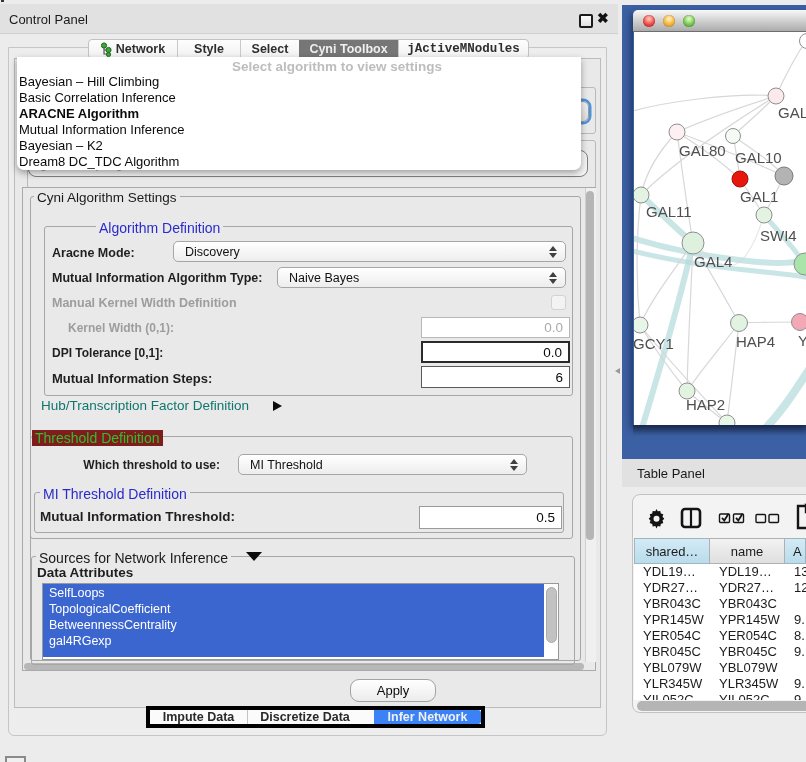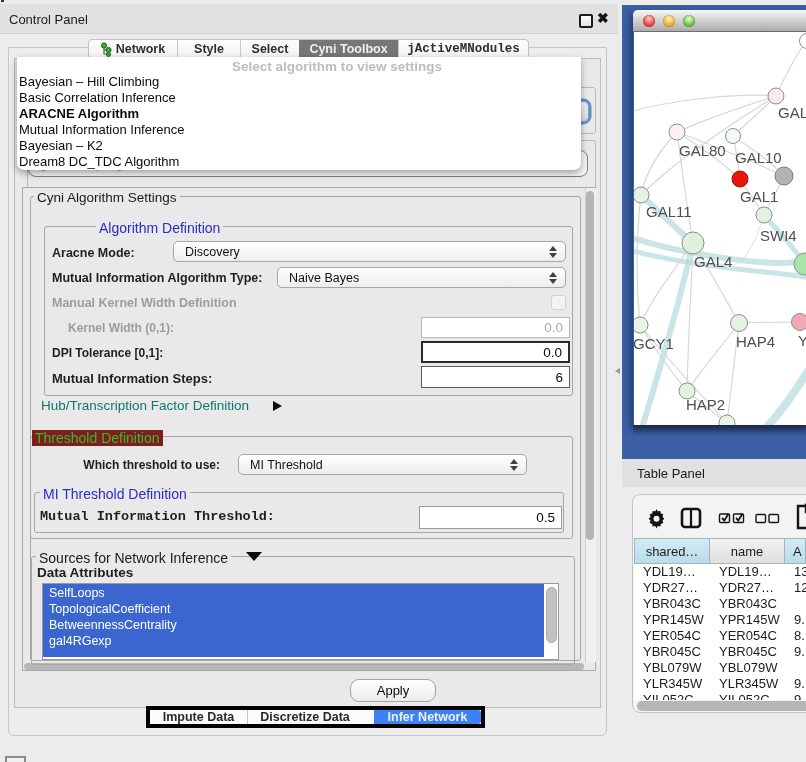--- a/index.html
+++ b/index.html
@@ -82,21 +82,21 @@
 <div class="grp" style="left:30px;top:436px;width:541px;height:101px;"></div>
 <div class="abs" style="left:32px;top:430px;background:#7f1d1d;padding:0 3px;font-size:14px;color:#2fbf2f;">Threshold Definition</div>
 <div class="lbl abs" style="left:40px;top:458px;width:180px;text-align:right;">Which threshold to use:</div>
 <div class="combo" style="left:238px;top:454px;width:289px;height:21px;">MI Threshold<span class="spin">
       <i class="u"></i>
       <i class="d"></i>
     </span></div>
 
 <div class="grp" style="left:34px;top:492px;width:528px;height:39px;"></div>
 <div class="abs" style="left:40px;top:486px;background:#e9e9e9;padding:0 3px;font-size:14px;color:#2a2acc;">MI Threshold Definition</div>
-<div class="lbl abs" style="left:40px;top:509px;font-size:13.5px;font-family:Liberation Mono, monospace;">Mutual Information Threshold:</div>
+<div class="lbl abs" style="left:40px;top:509px;font-size:13.5px;">Mutual Information Threshold:</div>
 <div class="tf" style="left:419px;top:506px;width:143px;height:23px;border:1px solid #9a9a9a;color:#0a0a0a;font-size:13.5px;">0.5</div>
 
 <div class="grp" style="left:31px;top:556px;width:542px;height:107px;"></div>
 <div class="abs" style="left:36px;top:550px;background:#e9e9e9;padding:0 3px;font-size:14px;color:#1a1a1a;">Sources for Network Inference</div>
 <div class="abs" style="left:246px;top:552px;width:0;height:0;border-left:8px solid transparent;border-right:8px solid transparent;border-top:9px solid #0a0a0a;"></div>
 <div class="lbl abs" style="left:37px;top:565px;font-size:13.5px;">Data Attributes</div>
 <div class="abs" style="left:42px;top:583px;width:517px;height:77px;background:#fff;border:1px solid #999;box-sizing:border-box;"></div>
 <div class="abs" style="left:43px;top:584px;width:501px;height:73px;background:#3c66cf;"></div>
 <div class="abs" style="left:49px;top:585px;font-size:12.5px;color:#fff;line-height:16px;">SelfLoops<br>TopologicalCoefficient<br>BetweennessCentrality<br>gal4RGexp</div>
 <div class="abs" style="left:546px;top:587px;width:11px;height:56px;background:#c2c2c2;border:1px solid #ababab;border-radius:6px;box-sizing:border-box;"></div>

